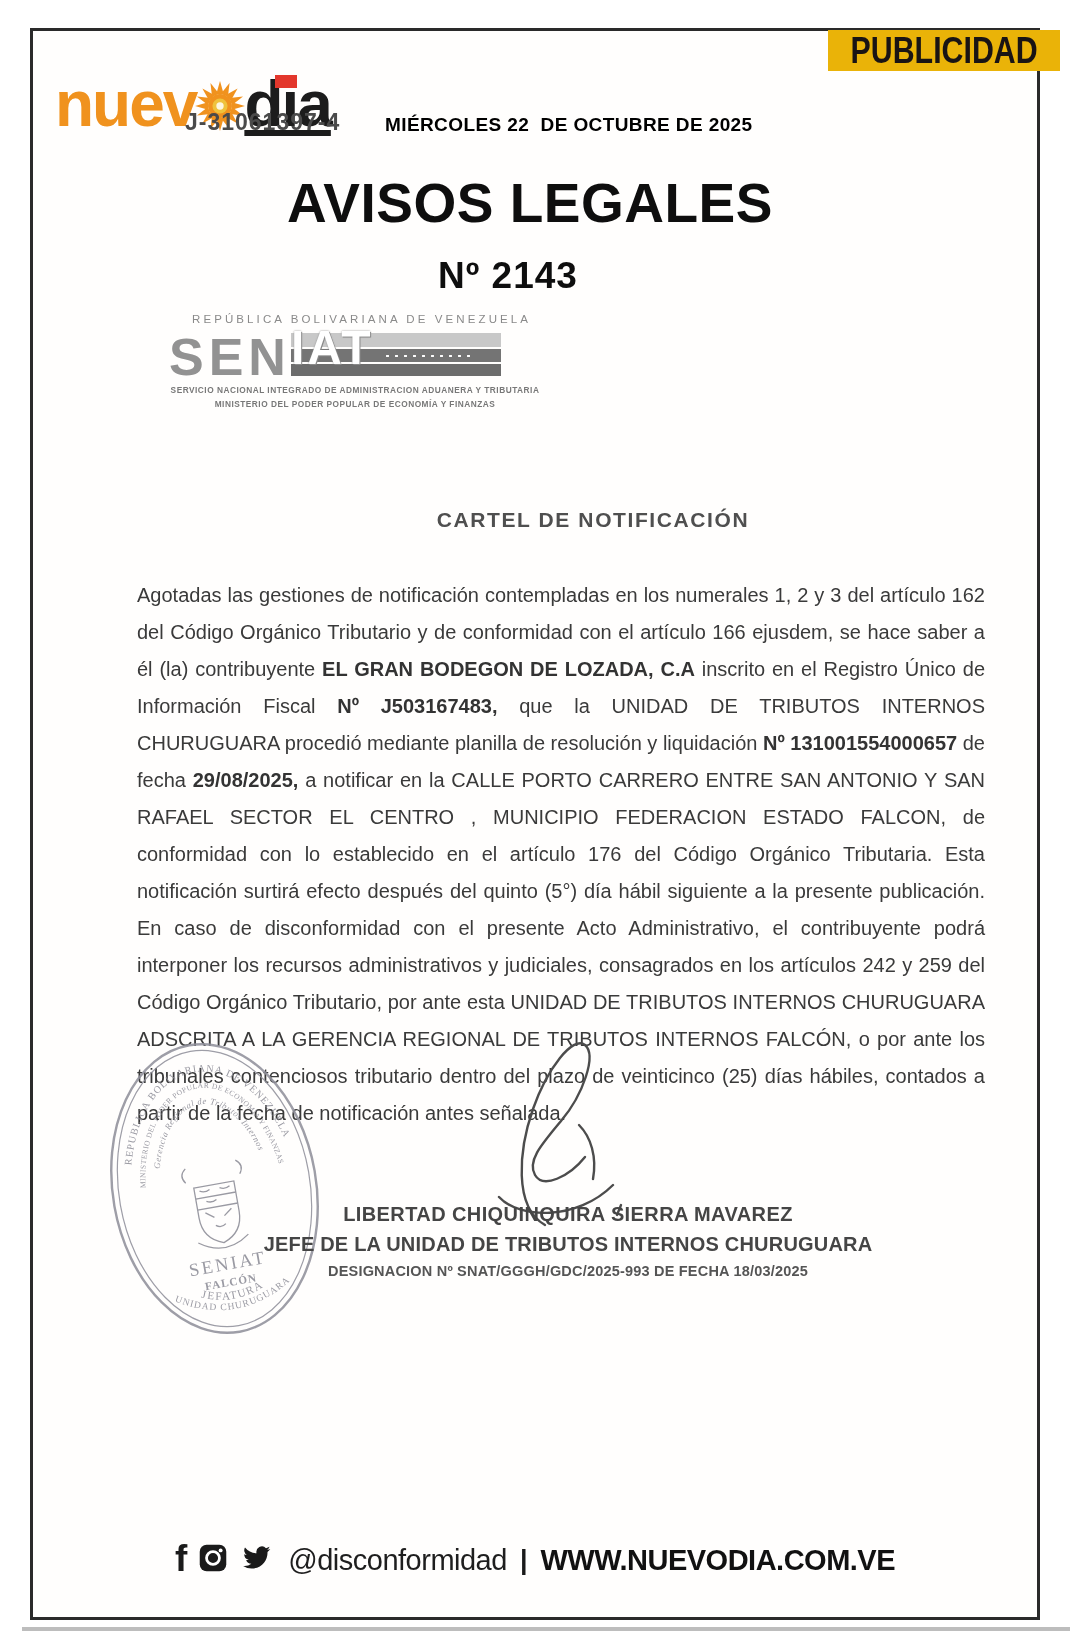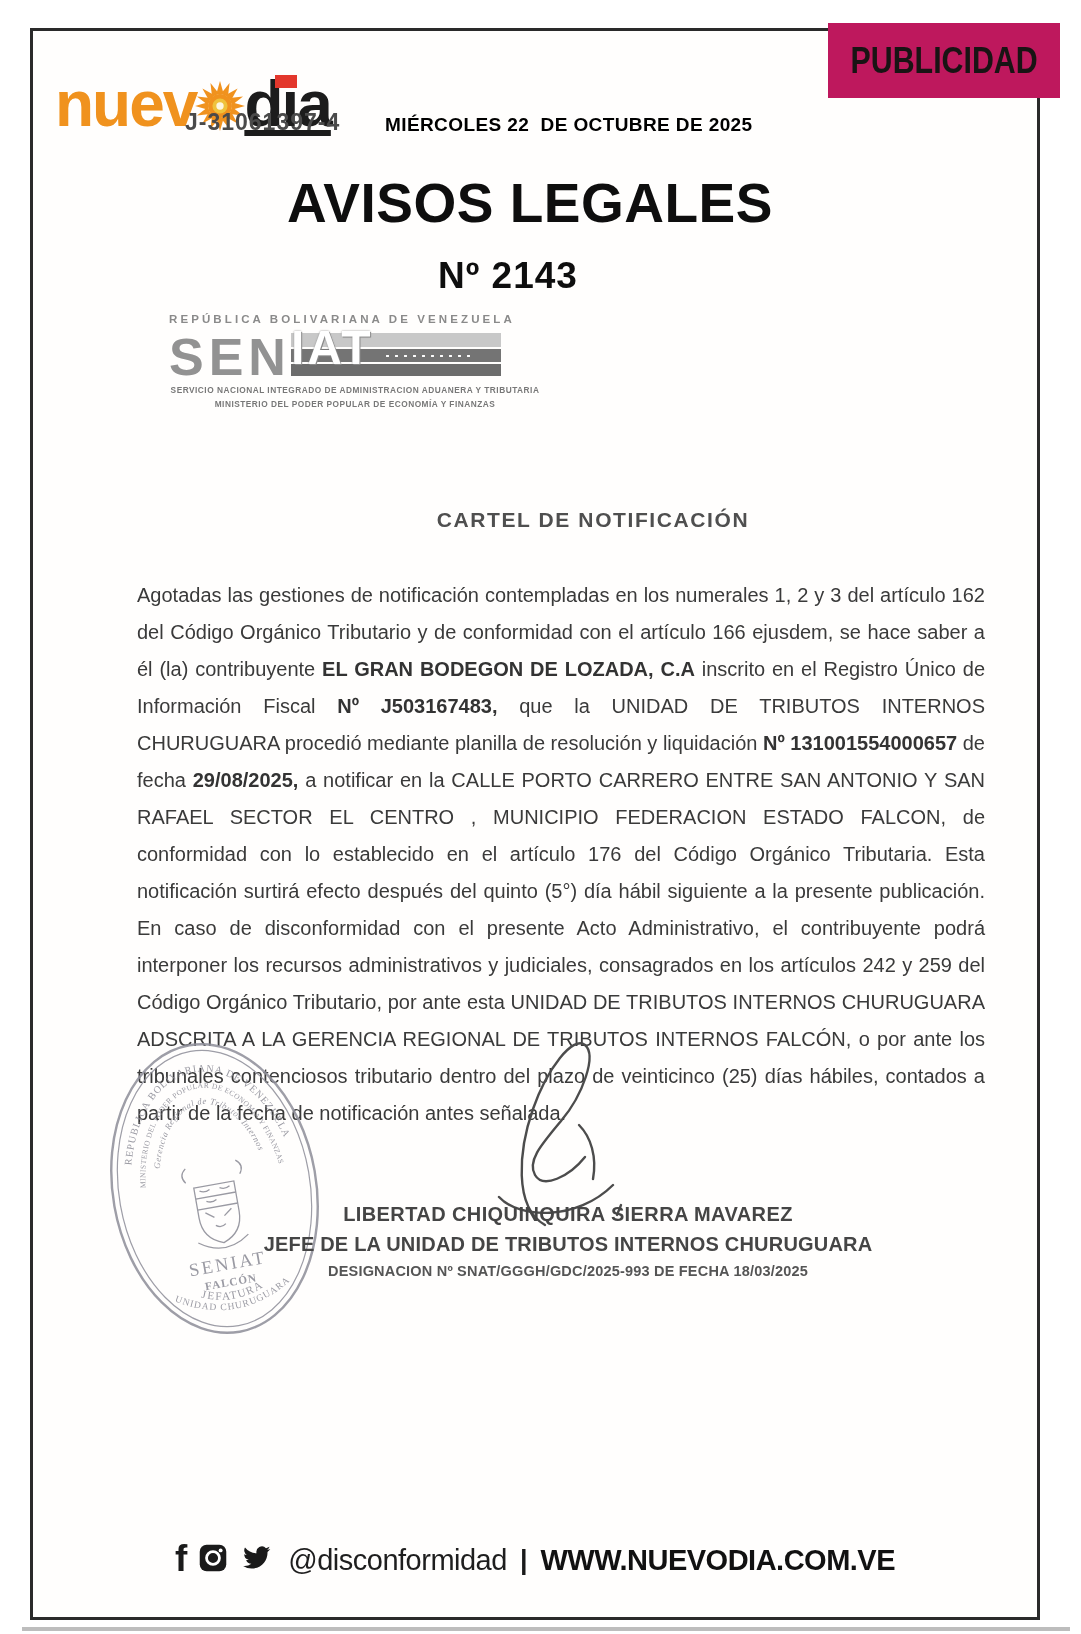--- a/index.html
+++ b/index.html
@@ -5,42 +5,42 @@
   html,body{margin:0;padding:0;background:#ffffff;}
   body{font-family:"Liberation Sans",sans-serif;-webkit-font-smoothing:antialiased;}
   .canvas{position:relative;width:1081px;height:1634px;background:#ffffff;overflow:hidden;}
 
   
   .page{position:absolute;left:30px;top:28px;width:1010px;height:1592px;
         border:3px solid #2a2a2a;box-sizing:border-box;background:#fffefd;}
   .scan-bottom-line{position:absolute;left:22px;top:1627px;width:1048px;height:4px;background:#bdbdbd;}
 
   
-  .pub-badge{position:absolute;left:828px;top:23px;width:232px;height:75px;background:#be185d;
+  .pub-badge{position:absolute;left:828px;top:30px;width:232px;height:41px;background:#eab308;
              display:flex;align-items:center;justify-content:center;z-index:5;}
   .pub-badge span{font-size:37px;font-weight:800;color:#191414;letter-spacing:0px;
                   transform:scaleX(0.82);white-space:nowrap;}
 
   
   .logo-row{position:absolute;left:22px;top:8px;display:flex;align-items:center;margin-top:33px;}
   .logo-first{font-size:64px;font-weight:800;color:#F0921E;letter-spacing:-2px;line-height:1;}
   .logo-sun{margin:8px -2px 0 -2px;}
   .logo-second{position:relative;font-size:64px;font-weight:800;color:#1c1c1c;letter-spacing:-2px;line-height:1;text-decoration:underline;}
   .logo-red{position:absolute;left:31px;top:3px;width:22px;height:13px;background:#E3372C;}
   .masthead-reg{position:absolute;left:152px;top:78px;font-size:23px;font-weight:600;color:#4a4a4a;letter-spacing:1px;}
   .masthead-date{position:absolute;left:352px;top:83px;font-size:19px;font-weight:700;color:#000;white-space:pre;letter-spacing:0.4px;}
 
   
   .title-block{position:absolute;left:0;top:145px;width:950px;text-align:center;}
   .title-main{font-size:55px;font-weight:800;color:#0e0e0e;letter-spacing:0.5px;line-height:1.0;padding-left:44px;}
   .title-number{font-size:37px;font-weight:800;color:#0e0e0e;margin-top:24px;letter-spacing:1px;}
 
   
   .seniat{position:absolute;left:136px;top:282px;width:372px;}
-  .seniat-republic{font-size:11.5px;font-weight:700;color:#8a8a8a;letter-spacing:3.1px;white-space:nowrap;margin-left:0;}
+  .seniat-republic{font-size:11.5px;font-weight:400;color:#8a8a8a;letter-spacing:3.1px;white-space:nowrap;margin-left:23px;}
   .seniat-row{display:flex;align-items:flex-end;margin-top:3px;}
   .seniat-sen{font-size:52px;font-weight:700;color:#929292;letter-spacing:5px;line-height:0.85;}
   .iat-block{position:relative;width:210px;height:46px;margin-top:5px;}
   .stripe1{height:14px;background:#c8c8c8;margin-bottom:2px;}
   .stripe2{position:relative;height:13px;background:#747474;margin-bottom:2px;}
   .stripe3{height:12px;background:#6c6c6c;}
   .stripe-dots{position:absolute;left:92px;top:3px;width:92px;height:8px;
                background-image:radial-gradient(circle,#ffffff 1.1px,transparent 1.5px);
                background-size:9px 8px;}
   .iat-text{position:absolute;left:0px;top:-9px;font-size:48px;font-weight:800;color:#ffffff;

